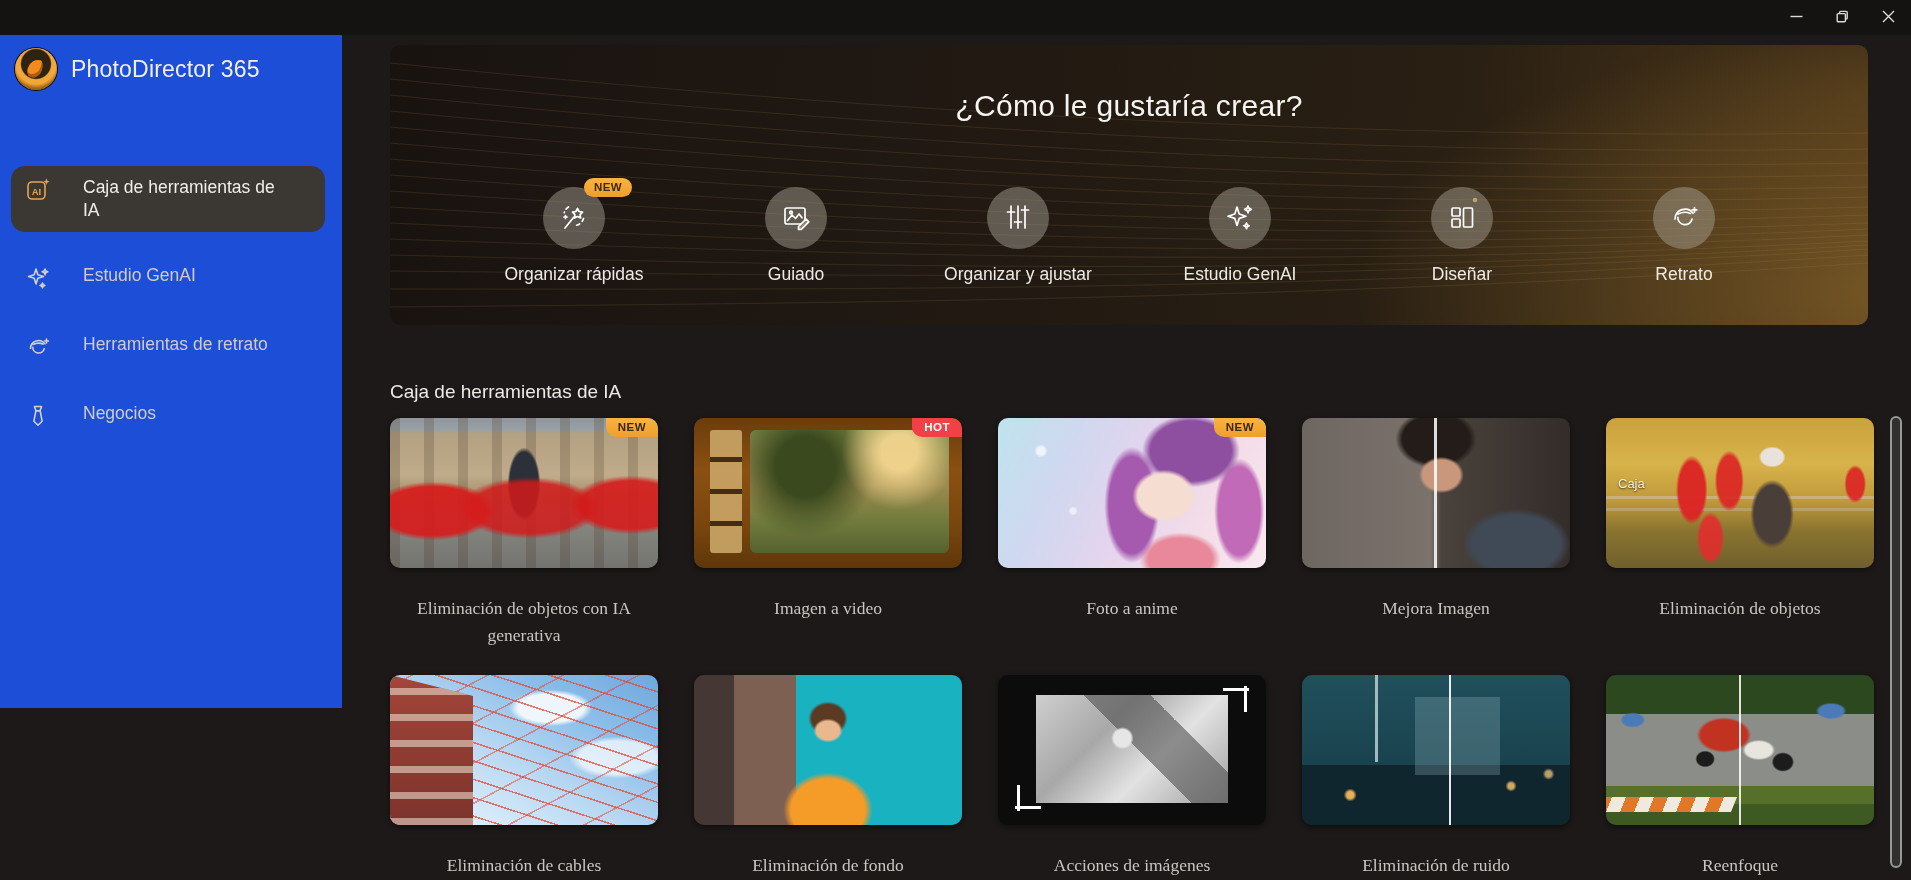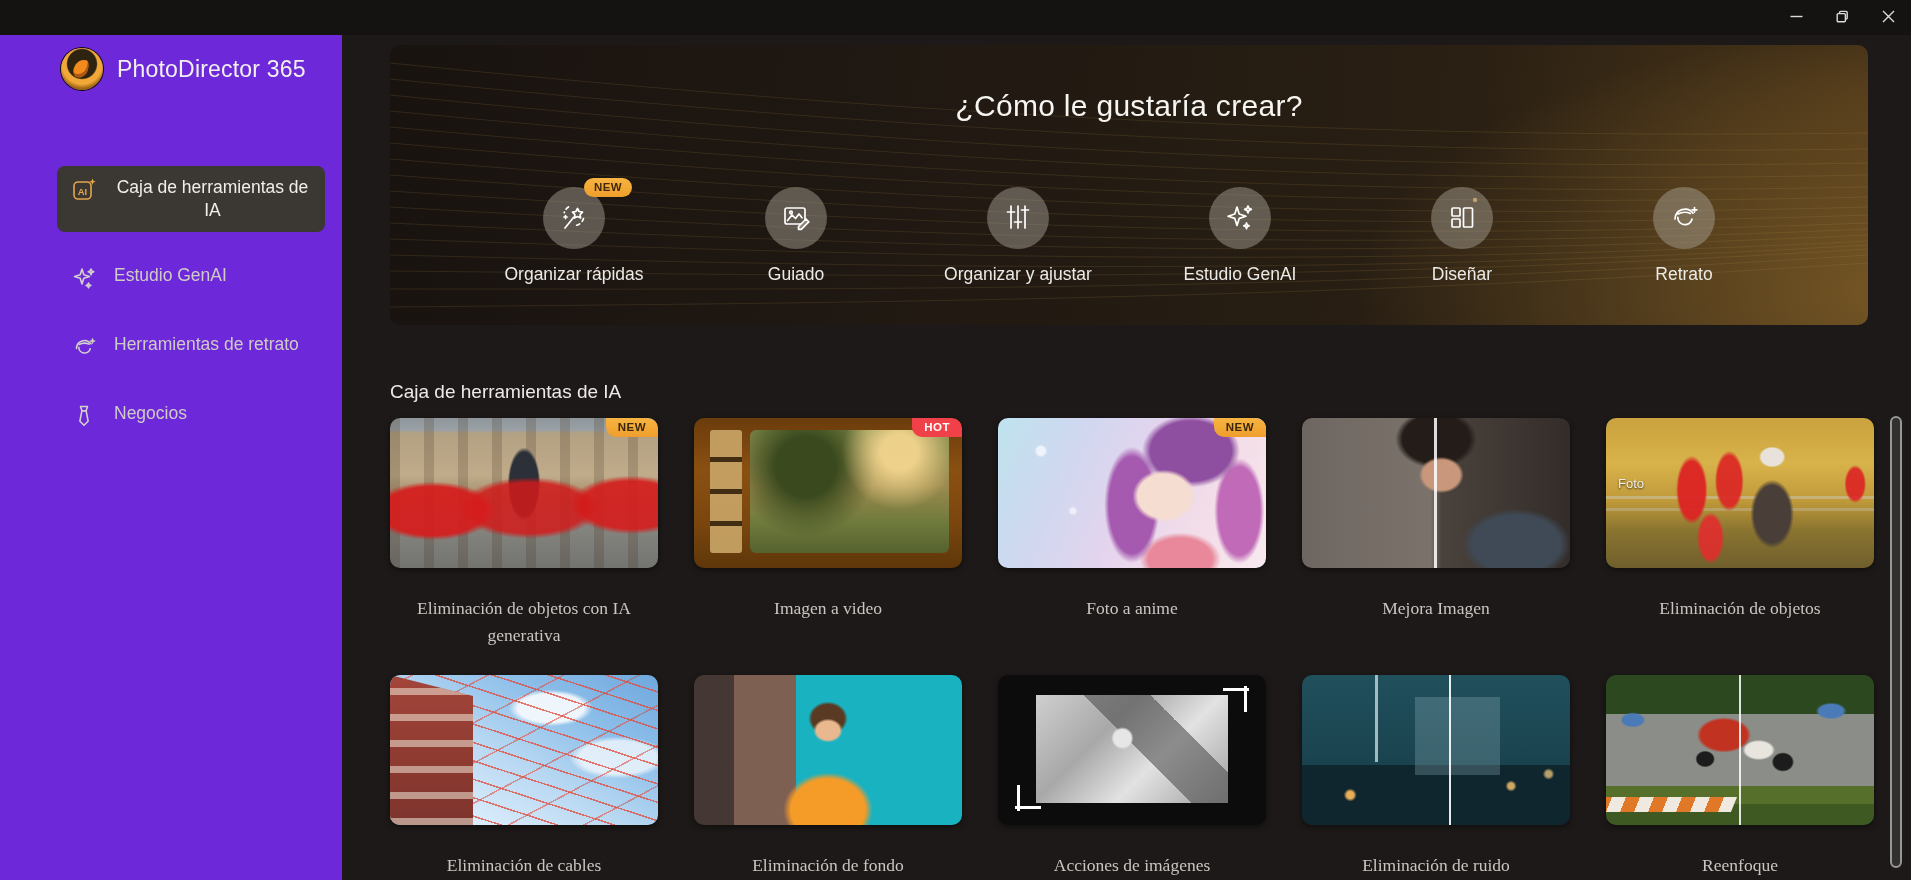--- a/index.html
+++ b/index.html
@@ -7,33 +7,33 @@
     font-family:"Liberation Sans", sans-serif; }
 
   
   .titlebar { position:absolute; left:0; top:0; width:1911px; height:35px; background:#151212; z-index:30; }
   .win-controls { position:absolute; right:0; top:0; height:35px; display:flex; }
   .win-btn { width:46px; height:35px; display:flex; align-items:center; justify-content:center;
     background:transparent; border:none; cursor:pointer; }
   .win-btn svg { stroke:#dcdcdc; fill:none; stroke-width:1.4; }
 
   
-  .sidebar { position:absolute; left:0; top:35px; width:342px; height:845px; background:#6d28d9;padding-left:46px; }
+  .sidebar { position:absolute; left:0; top:35px; width:342px; height:673px; background:#1d4ed8; }
   .brand { display:flex; align-items:center; gap:14px; padding:13px 0 0 15px; }
   .logo { position:relative; width:42px; height:42px; border-radius:50%; flex:0 0 42px;
     background: radial-gradient(circle at 50% 38%, #2e2210 0 43%, #f2a838 47% 60%, #a66a14 72%, #503408 100%);
     box-shadow: 0 0 0 1px #120e08; }
   .logo::after { content:""; position:absolute; left:13px; top:11px; width:14px; height:19px;
     background:#f28a1e; border-radius:70% 30% 60% 40% / 60% 50% 50% 40%;
     transform:rotate(18deg); box-shadow: inset -2px -3px 0 rgba(120,50,5,.55); }
   .app-name { font-size:23px; color:#f2f0ed; letter-spacing:.2px; }
 
   .menu { margin-top:76px; display:flex; flex-direction:column; gap:22px; }
-  .menu-item { display:flex; align-items:flex-start; gap:17px; padding:10px 14px;
-    margin:0 17px 0 11px; border-radius:8px; cursor:pointer; color:#cfccc7;text-align:center; }
+  .menu-item { display:flex; align-items:flex-start; gap:32px; padding:10px 14px;
+    margin:0 17px 0 11px; border-radius:14px; cursor:pointer; color:#cfccc7; }
   .menu-item.selected { background:#3b3733; color:#f0eeea; }
   .menu-item .mi-icon { flex:0 0 26px; height:26px; margin-top:1px; }
   .menu-item .mi-icon svg { width:26px; height:26px; stroke:#d4d1cc; fill:none; stroke-width:1.6;
     stroke-linecap:round; stroke-linejoin:round; }
   .menu-item.selected .mi-icon svg { stroke:#e2a74c; }
   .mi-label { font-size:17.5px; line-height:23px; max-width:205px; }
 
   
   .main { position:absolute; left:342px; top:23px; width:1569px; height:845px; background:#1c1918; }
 
@@ -393,21 +393,21 @@
       <figcaption class="card-label">Foto a anime</figcaption>
     </figure>
 
     <figure class="card">
       <div class="thumb img-3"></div>
       <figcaption class="card-label">Mejora Imagen</figcaption>
     </figure>
 
     <figure class="card">
       <div class="thumb img-4">
-        <span class="overlay-auto">Foto</span>
+        <span class="overlay-auto">Caja</span>
       </div>
       <figcaption class="card-label">Eliminación de objetos</figcaption>
     </figure>
 
     <figure class="card">
       <div class="thumb img-5"></div>
       <figcaption class="card-label">Eliminación de cables</figcaption>
     </figure>
 
     <figure class="card">

